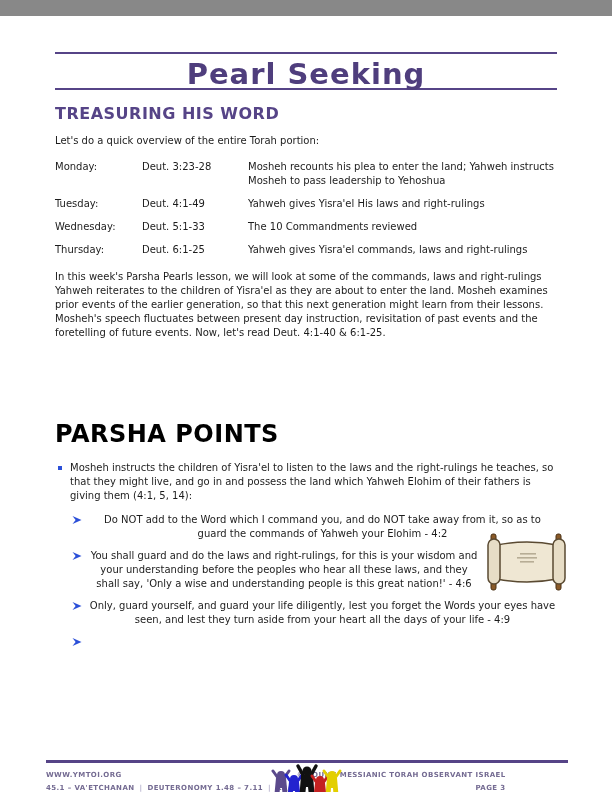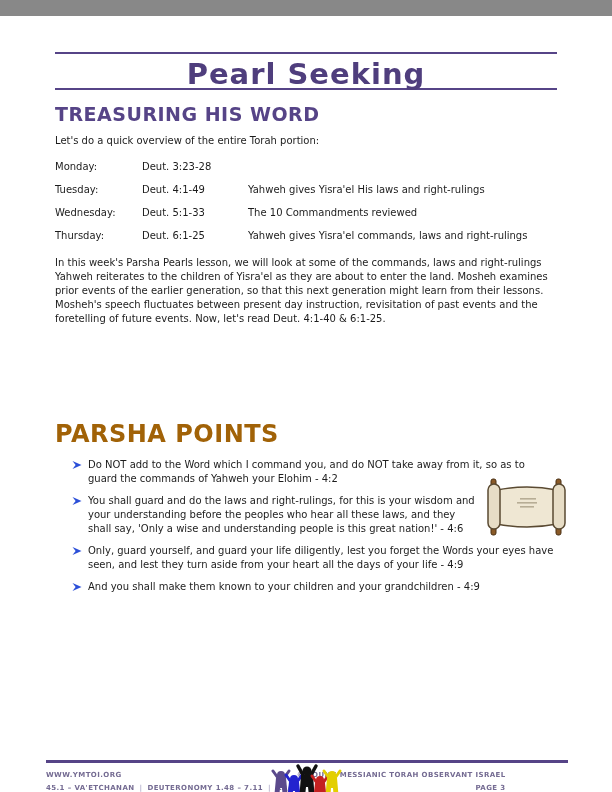--- a/index.html
+++ b/index.html
@@ -12,33 +12,33 @@
   .header{position:absolute;left:55px;top:36px;width:502px;text-align:center;}
   .rule{border-top:2px solid #564487;height:0;}
   .doc-title{
     font-size:29px;font-weight:bold;color:#4f3e7d;line-height:40px;
     letter-spacing:1px;position:relative;z-index:1;
   }
   .rule-bottom{margin-top:-6px;}
   
   .section{position:absolute;left:55px;width:502px;}
   .section-one{top:86px;}
-  .h1{font-size:19px;line-height:24px;font-weight:bold;color:#564487;letter-spacing:0.5px;margin:0;}
+  .h1{font-size:16px;line-height:24px;font-weight:bold;color:#564487;letter-spacing:0.5px;margin:0;}
   .bodytext{font-size:10px;line-height:14px;}
   .intro{margin:8px 0 0 0;}
   .schedule{margin-top:12px;}
   .s-row{display:grid;grid-template-columns:87px 106px 1fr;margin-bottom:9px;}
   .summary{margin:13px 0 0 0;}
   
   .section-two{top:404px;}
-  .h2{font-size:24px;line-height:28px;font-weight:bold;color:#a16207;letter-spacing:0.5px;margin:0;}
+  .h2{font-size:24px;line-height:28px;font-weight:bold;color:#000000;letter-spacing:0.5px;margin:0;}
   .subheading{margin-top:9px;font-size:11px;font-weight:bold;font-style:italic;color:#141414;}
   .bullet-item{display:flex;margin-top:13px;}
   .sq{flex:none;width:4px;height:4px;background:#2b4fd8;margin:5px 8px 0 3px;}
-  .points{margin-top:10px;margin-left:17px;position:relative;}
+  .points{margin-top:10px;margin-left:17px;position:relative;text-align:center;}
   .point{display:flex;margin-bottom:8px;}
   .arrow-icon{flex:none;margin:2px 6px 0 0;line-height:0;}
   .point.narrow .pt{max-width:392px;}
   .scroll{position:absolute;top:20px;left:412px;line-height:0;}
   
   .footer{position:absolute;left:46px;right:44px;top:744px;}
   .f-rule{border-top:3px solid #564487;height:0;}
   .f-row{display:flex;margin-top:6px;
          font-size:7px;font-weight:bold;color:#746b92;letter-spacing:0.4px;}
   .f-left div,.f-right div{line-height:13px;}
@@ -58,20 +58,21 @@
   </div>
 
   <div class="section section-one">
     <div class="h1">TREASURING HIS WORD</div>
     <p class="bodytext intro">Let's do a quick overview of the entire Torah portion:</p>
 
     <div class="schedule bodytext">
       <div class="s-row">
         <span>Monday:</span>
         <span>Deut. 3:23-28</span>
+        <span>Mosheh recounts his plea to enter the land; Yahweh instructs Mosheh to pass leadership to Yehoshua</span>
       </div>
       <div class="s-row">
         <span>Tuesday:</span>
         <span>Deut. 4:1-49</span>
         <span>Yahweh gives Yisra'el His laws and right-rulings</span>
       </div>
       <div class="s-row">
         <span>Wednesday:</span>
         <span>Deut. 5:1-33</span>
         <span>The 10 Commandments reviewed</span>
@@ -82,20 +83,24 @@
         <span>Yahweh gives Yisra'el commands, laws and right-rulings</span>
       </div>
     </div>
 
     <p class="bodytext summary">In this week's Parsha Pearls lesson, we will look at some of the commands, laws and right-rulings Yahweh reiterates to the children of Yisra'el as they are about to enter the land. Mosheh examines prior events of the earlier generation, so that this next generation might learn from their lessons. Mosheh's speech fluctuates between present day instruction, revisitation of past events and the foretelling of future events. Now, let's read Deut. 4:1-40 &amp; 6:1-25.</p>
   </div>
 
   <div class="section section-two">
     <div class="h2">PARSHA POINTS</div>
 
+    <div class="bullet-item bodytext">
+      <span class="sq"></span>
+      <span>Mosheh instructs the children of Yisra'el to listen to the laws and the right-rulings he teaches, so that they might live, and go in and possess the land which Yahweh Elohim of their fathers is giving them (4:1, 5, 14):</span>
+    </div>
 
     <div class="points bodytext">
       <div class="point">
         <span class="arrow-icon">
           <svg width="10" height="10" viewBox="0 0 10 10">
               <path d="M0.5 1 L9.5 5 L0.5 9 L3.6 5 Z" fill="#2b4fd8"></path>
             </svg>
         </span>
         <span class="pt">Do NOT add to the Word which I command you, and do NOT take away from it, so as to guard the commands of Yahweh your Elohim - 4:2</span>
       </div>
@@ -114,21 +119,20 @@
             </svg>
         </span>
         <span class="pt">Only, guard yourself, and guard your life diligently, lest you forget the Words your eyes have seen, and lest they turn aside from your heart all the days of your life - 4:9</span>
       </div>
       <div class="point">
         <span class="arrow-icon">
           <svg width="10" height="10" viewBox="0 0 10 10">
               <path d="M0.5 1 L9.5 5 L0.5 9 L3.6 5 Z" fill="#2b4fd8"></path>
             </svg>
         </span>
-        <span class="pt">And you shall make them known to your children and your grandchildren - 4:9</span>
       </div>
 
       <span class="scroll">
         <svg width="86" height="58" viewBox="0 0 86 58">
 
           <rect x="7" y="1" width="5" height="7" rx="2" fill="#8a5a28" stroke="#4a3014" stroke-width="1"></rect>
           <rect x="7" y="49" width="5" height="8" rx="2" fill="#8a5a28" stroke="#4a3014" stroke-width="1"></rect>
 
           <rect x="72" y="1" width="5" height="7" rx="2" fill="#8a5a28" stroke="#4a3014" stroke-width="1"></rect>
           <rect x="72" y="49" width="5" height="8" rx="2" fill="#8a5a28" stroke="#4a3014" stroke-width="1"></rect>

